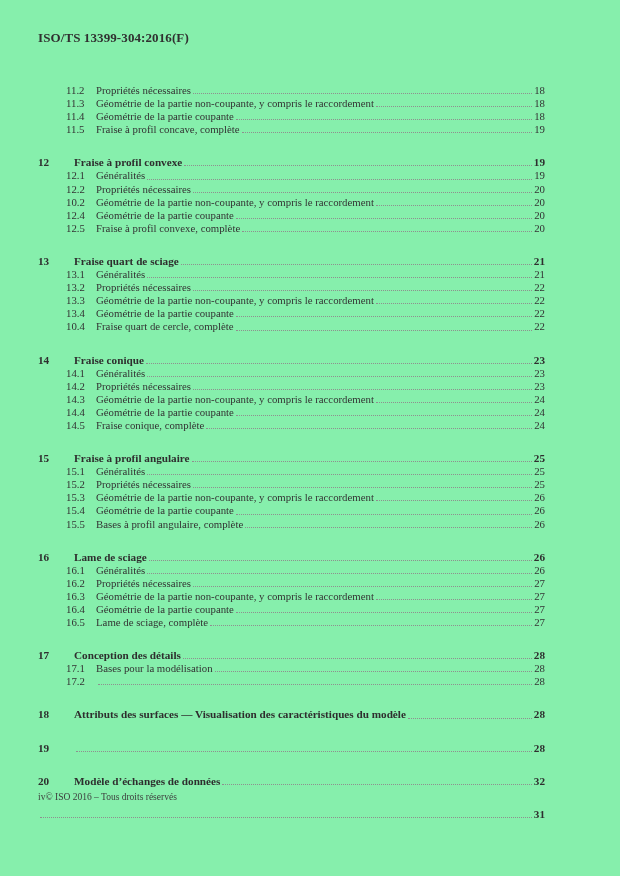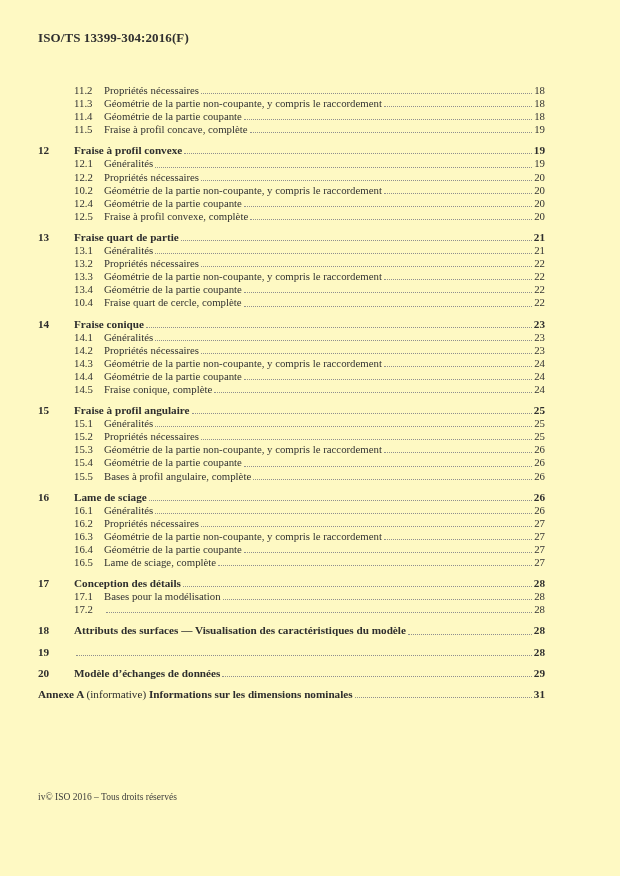--- a/index.html
+++ b/index.html
@@ -11,21 +11,21 @@
     width: 620px;
     height: 876px;
     overflow: hidden;
     font-family: "Liberation Serif", "DejaVu Serif", serif;
     color: #333333;
   }
   .page {
     position: relative;
     width: 620px;
     height: 876px;
-    background: #fef9c3;
+    background: #86efac;
   }
   .doc-header {
     position: absolute;
     top: 30px;
     left: 38px;
     right: 75px;
     font-size: 13px;
     font-weight: bold;
     letter-spacing: 0.1px;
     color: #303030;
@@ -40,29 +40,29 @@
     display: flex;
     align-items: baseline;
     font-size: 10.8px;
     line-height: 13.1px;
     white-space: nowrap;
   }
   .toc-row .num {
     flex: none;
   }
   .toc-row.sub .num {
-    margin-left: 36px;
+    margin-left: 28px;
     width: 30px;
   }
   .toc-row.chapter,
   .toc-row.annex,
   .toc-row.backmatter {
     font-weight: bold;
     font-size: 11.2px;
-    margin-top: 8px;
+    margin-top: 20px;
     color: #2e2e2e;
   }
   .toc-row.chapter .num {
     width: 36px;
   }
   .toc-row .title {
     flex: none;
   }
   .toc-row .normal-part {
     font-weight: normal;
@@ -153,21 +153,21 @@
         <span class="page-num">20</span>
       </div>
       <div class="toc-row sub">
         <span class="num">12.5</span>
         <span class="title">Fraise à profil convexe, complète</span>
         <span class="leader"></span>
         <span class="page-num">20</span>
       </div>
       <div class="toc-row chapter">
         <span class="num">13</span>
-        <span class="title">Fraise quart de partie</span>
+        <span class="title">Fraise quart de sciage</span>
         <span class="leader"></span>
         <span class="page-num">21</span>
       </div>
       <div class="toc-row sub">
         <span class="num">13.1</span>
         <span class="title">Généralités</span>
         <span class="leader"></span>
         <span class="page-num">21</span>
       </div>
       <div class="toc-row sub">
@@ -327,24 +327,23 @@
       </div>
       <div class="toc-row chapter">
         <span class="num">19</span>
         <span class="leader"></span>
         <span class="page-num">28</span>
       </div>
       <div class="toc-row chapter">
         <span class="num">20</span>
         <span class="title">Modèle d’échanges de données</span>
         <span class="leader"></span>
-        <span class="page-num">29</span>
+        <span class="page-num">32</span>
       </div>
       <div class="toc-row annex">
-        <span class="title"><span>Annexe A </span><span class="normal-part">(informative) </span><span>Informations sur les dimensions nominales</span></span>
         <span class="leader"></span>
         <span class="page-num">31</span>
       </div>
     </div>
 
   <div class="doc-footer">
     <span>iv</span>
     <span>© ISO 2016 – Tous droits réservés</span>
   </div>
 </div>

